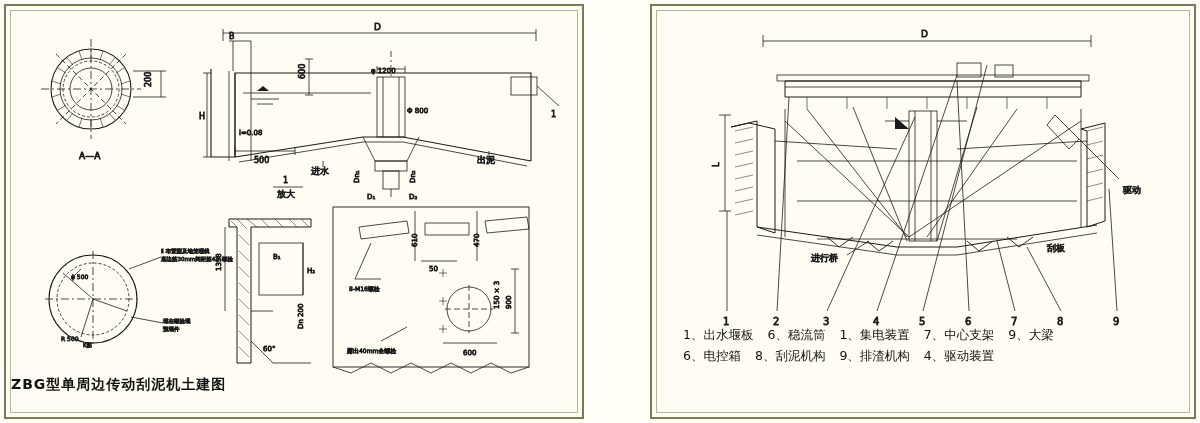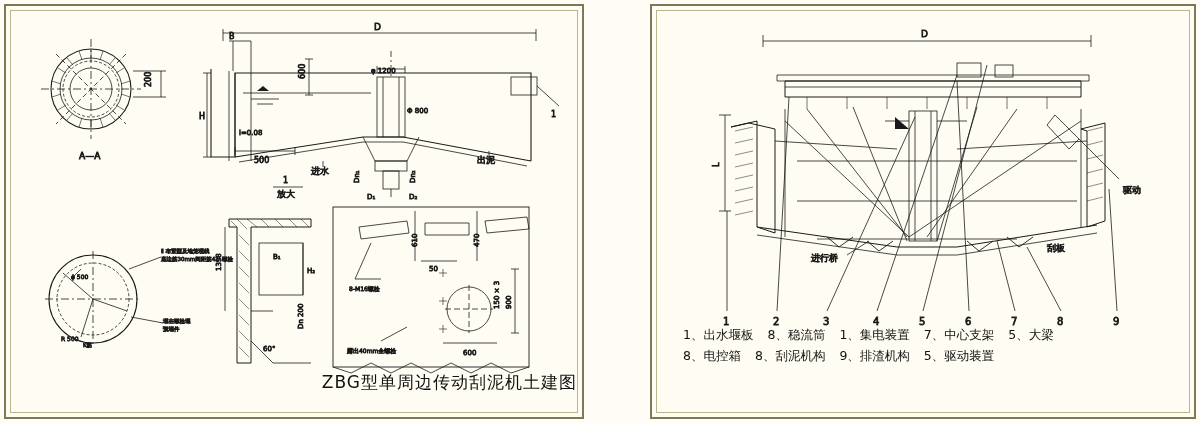--- a/index.html
+++ b/index.html
@@ -2,21 +2,21 @@
 <html><head>
 <meta charset="utf-8">
 <style>
   html,body{margin:0;padding:0;background:#ffffff;}
   body{width:1200px;height:423px;font-family:"Liberation Sans","DejaVu Sans",sans-serif;overflow:hidden;}
   .page{position:relative;width:1200px;height:423px;background:#fffdf5;}
   .panel{position:absolute;top:4px;height:415px;background:#fffdf3;border:2px solid #7a7a55;box-sizing:border-box;}
   .panel.left{left:4px;width:580px;}
   .panel.right{left:650px;width:546px;}
   .inner{position:absolute;inset:4px;border:1px solid #b9b58f;box-sizing:border-box;overflow:hidden;}
-  .caption{position:absolute;bottom:18px;left:0;width:100%;text-align:right;font-size:17px;font-weight:normal;color:#111;letter-spacing:1px;font-family:"DejaVu Sans",sans-serif;}
+  .caption{position:absolute;bottom:18px;left:0;width:100%;text-align:left;font-size:14px;font-weight:bold;color:#111;letter-spacing:1px;font-family:"DejaVu Sans",sans-serif;}
   .legend{position:absolute;left:26px;bottom:46px;width:calc(100% - 52px);font-size:12.5px;color:#111;line-height:1.7;font-family:"DejaVu Sans",sans-serif;}
   .legend .row{display:flex;justify-content:flex-start;gap:14px;flex-wrap:nowrap;}
   .legend .item{white-space:nowrap;}
   svg{position:absolute;left:0;top:0;}
   text{font-family:"DejaVu Sans",sans-serif;fill:#1a1a1a;}
 </style>
 </head>
 <body>
 
 <div class="page">
@@ -331,29 +331,29 @@
           <text x="308" y="314" font-size="10">6</text>
           <text x="354" y="314" font-size="10">7</text>
           <text x="400" y="314" font-size="10">8</text>
           <text x="456" y="314" font-size="10">9</text>
         </g>
       </svg>
 
       <div class="legend">
         <div class="row">
           <span class="item">1、出水堰板</span>
-          <span class="item">8、稳流筒</span>
+          <span class="item">6、稳流筒</span>
           <span class="item">1、集电装置</span>
           <span class="item">7、中心支架</span>
-          <span class="item">5、大梁</span>
+          <span class="item">9、大梁</span>
         </div>
         <div class="row">
-          <span class="item">8、电控箱</span>
+          <span class="item">6、电控箱</span>
           <span class="item">8、刮泥机构</span>
           <span class="item">9、排渣机构</span>
-          <span class="item">5、驱动装置</span>
+          <span class="item">4、驱动装置</span>
         </div>
       </div>
 
     </div>
   </div>
 
 </div>
 
 </body></html>

